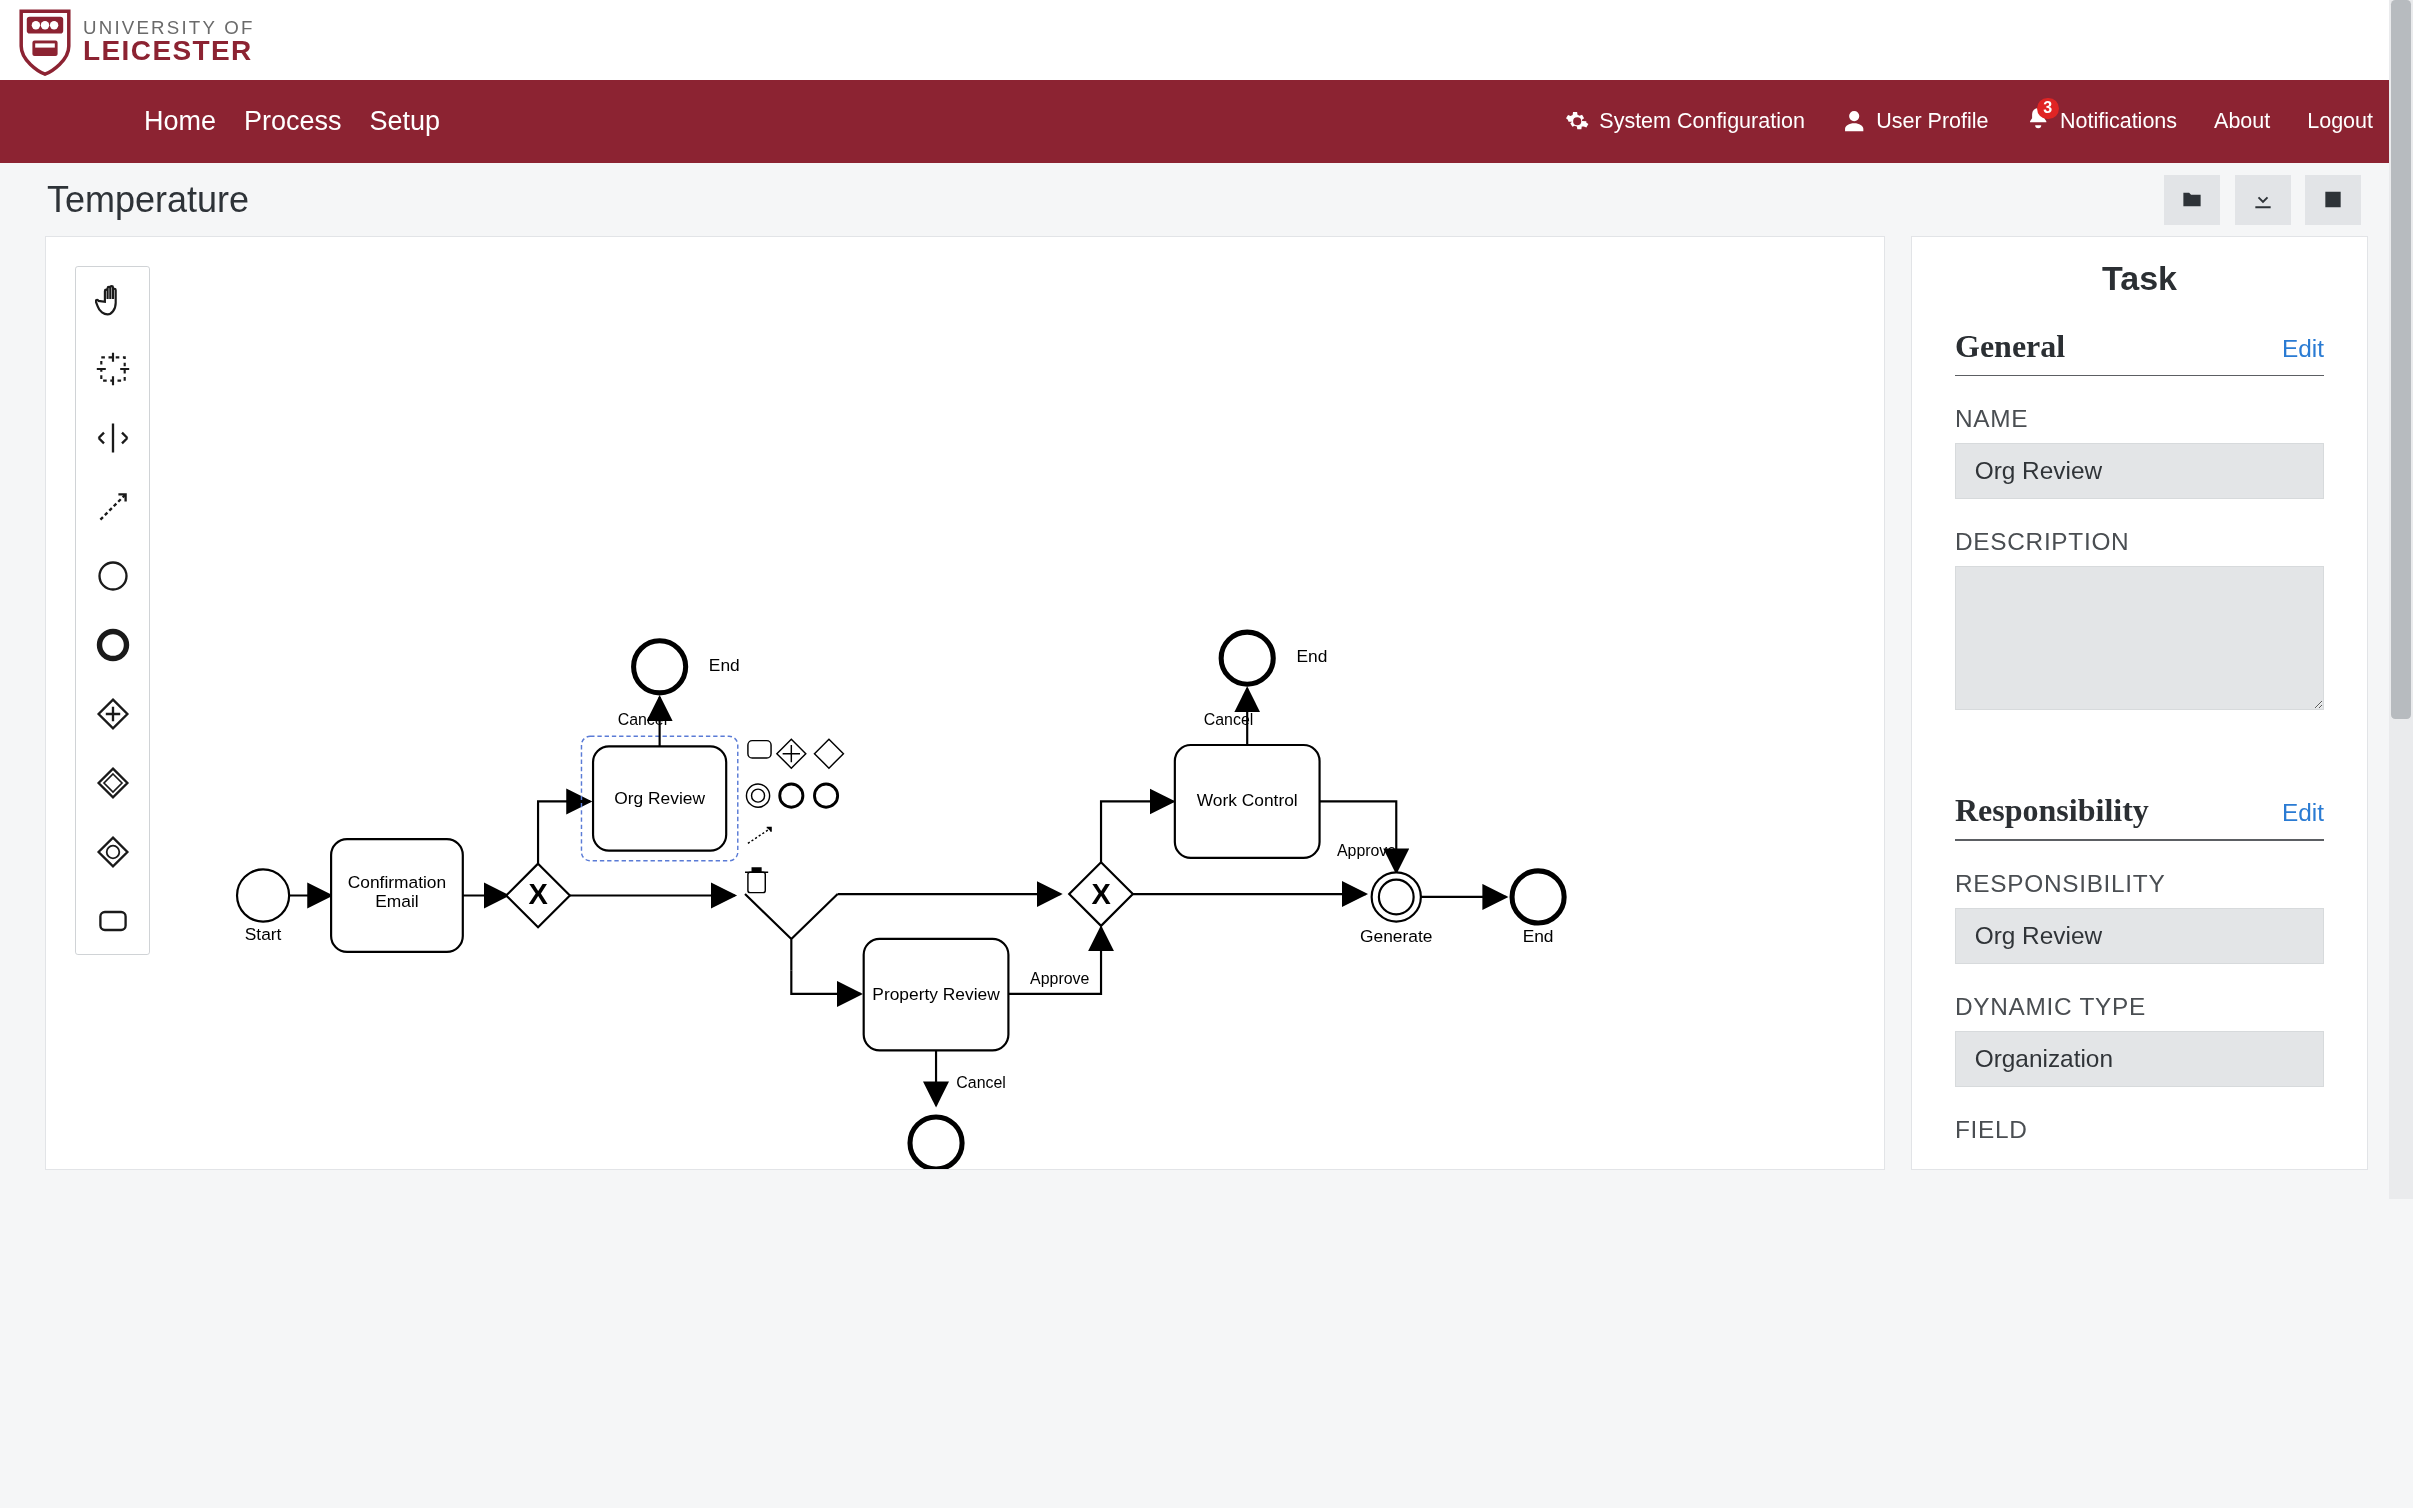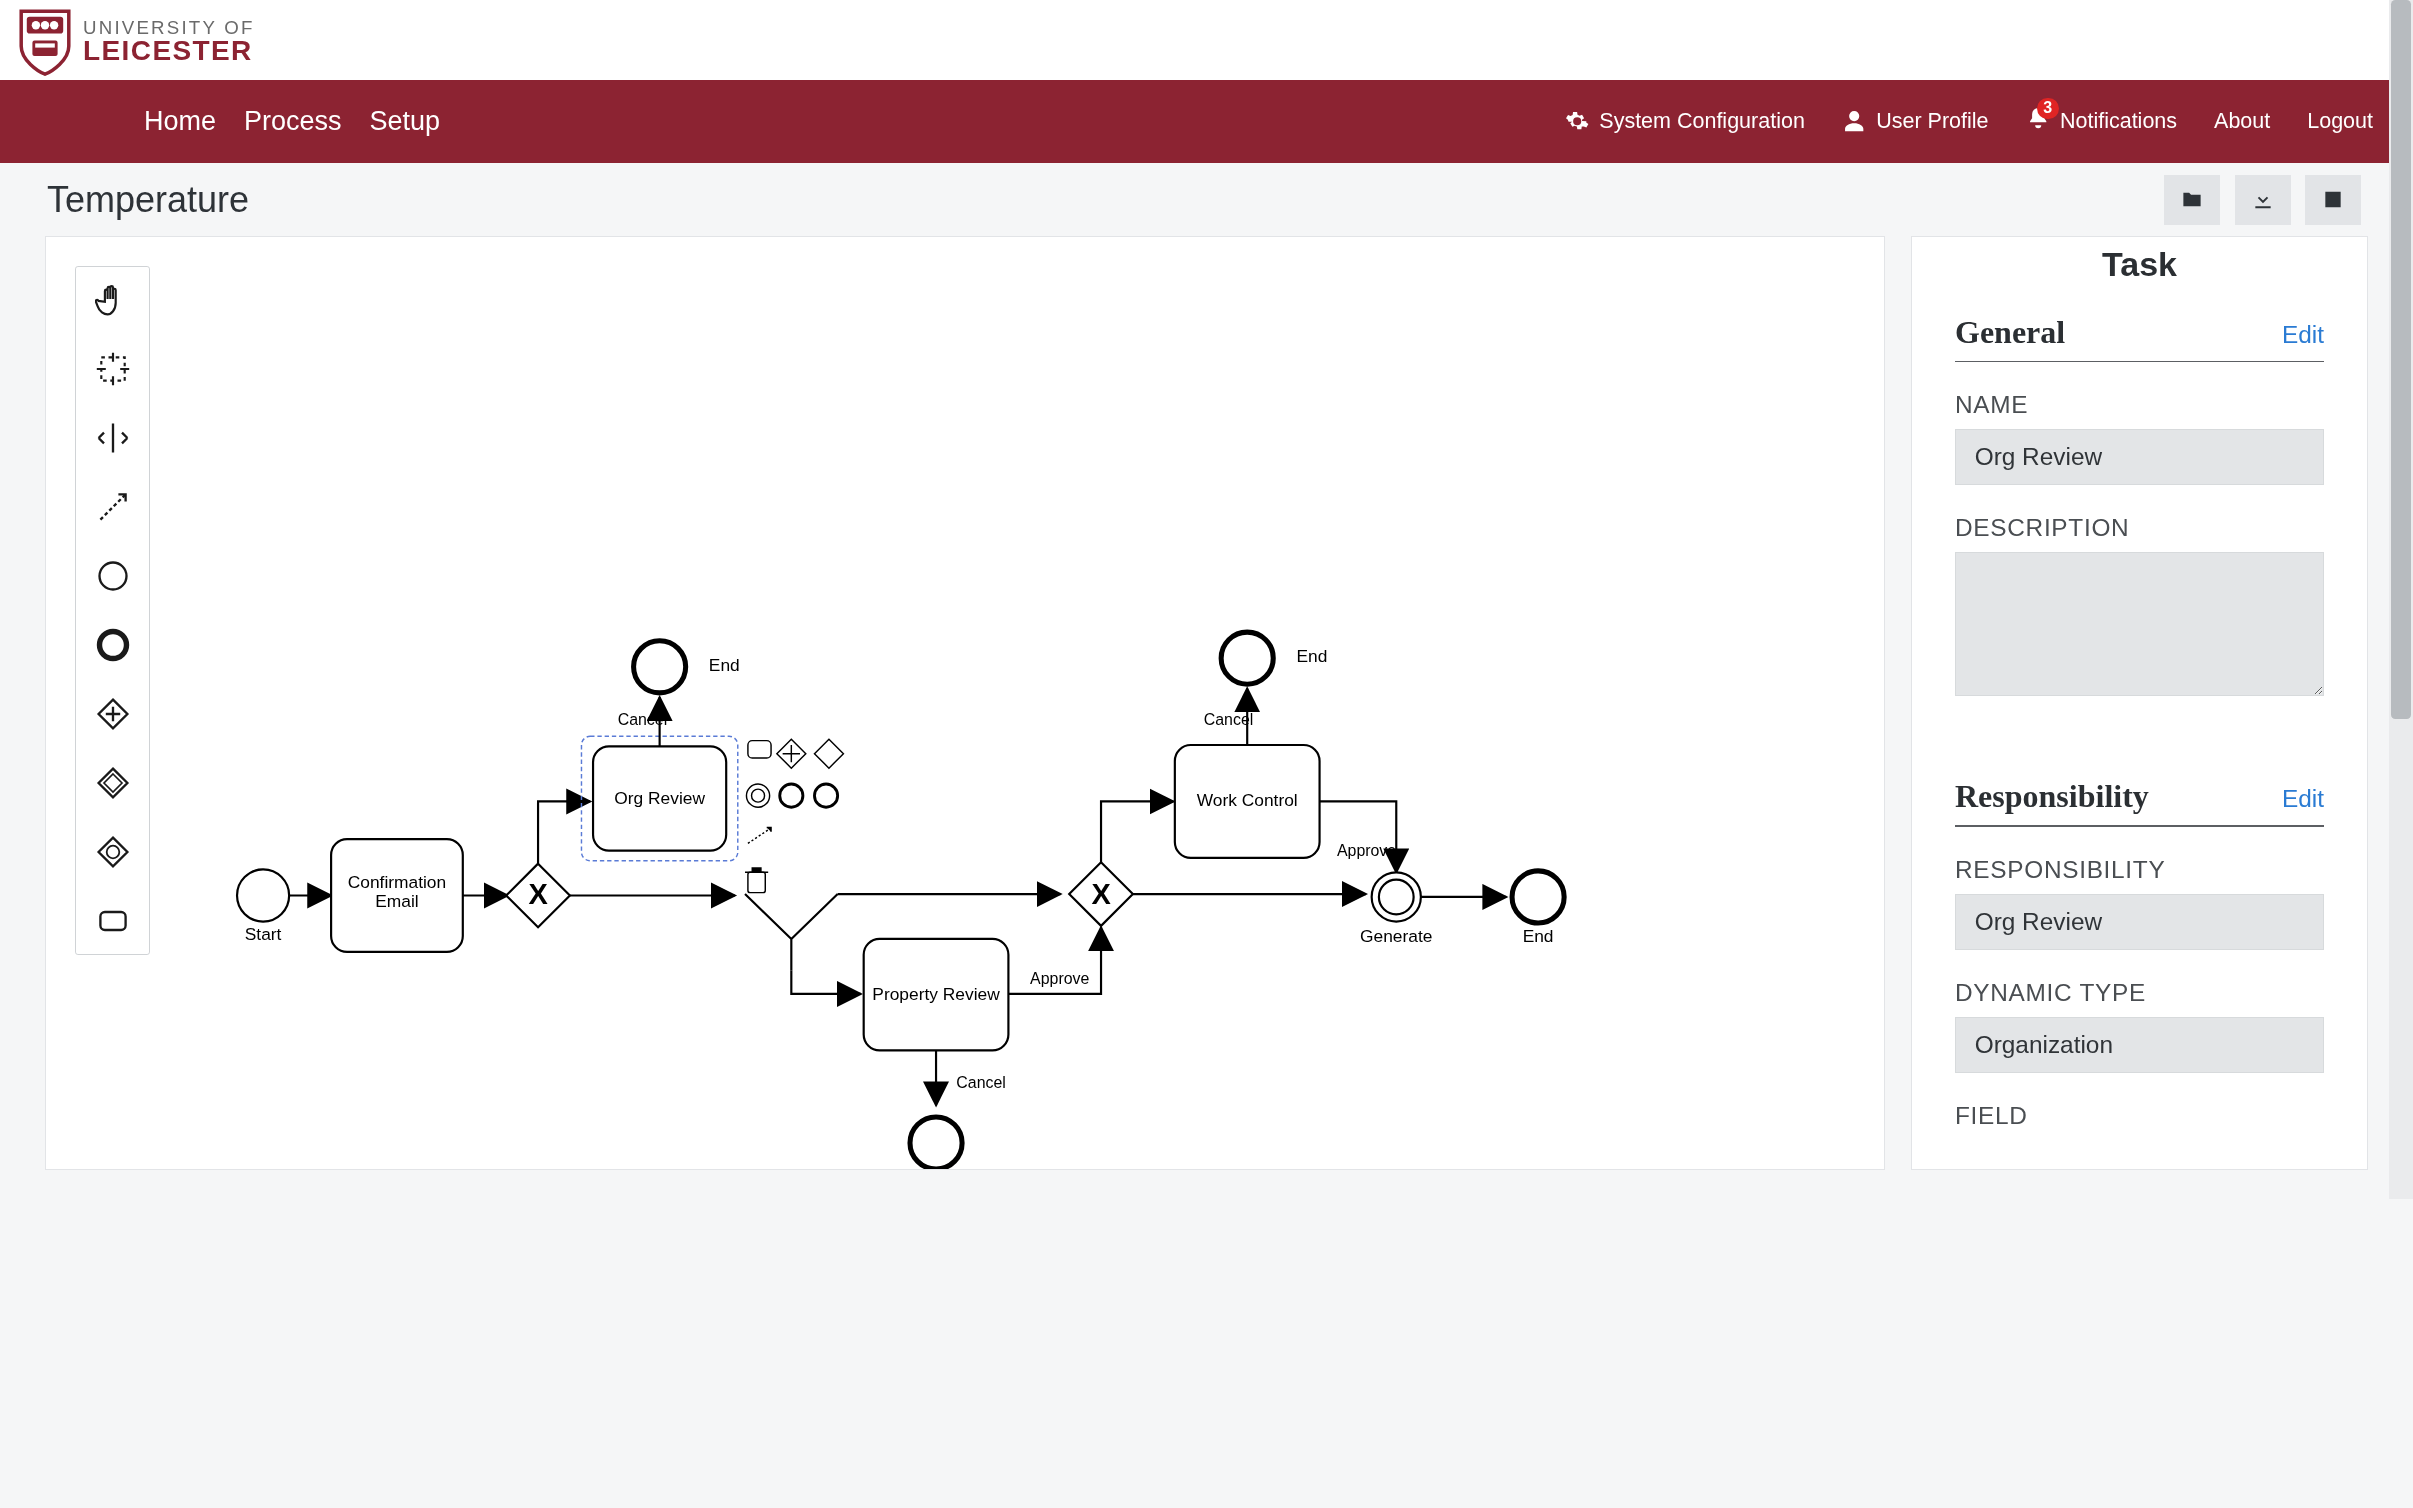--- a/index.html
+++ b/index.html
@@ -113,21 +113,21 @@
   .palette svg { width:36px; height:36px; stroke:#1a1a1a; fill:none; }
 
   
   .diagram { position:absolute; inset:0; }
 
   
   .inspector {
     flex: 0 0 457px;
     background:#fff;
     border:0.7px solid #e2e4e7;
-    padding: 8px 43px 43px 43px;
+    padding: 22px 43px 43px 43px;
     overflow:auto;
   }
   .inspector h1 { text-align:center; font-size:34px; font-weight:700; margin-bottom:30px; }
   .sect-head { display:flex; align-items:baseline; margin-bottom:4.3px;}
   .sect-head h3 { font-size:32px; font-weight:700; color:#2b2f33;font-family:Liberation Serif, serif; }
   .sect-head a { margin-left:auto; color:#2a7bd3; font-size:24.4px; cursor:pointer;}
   .sect-rule { height:1.4px; background:#5c5f63; margin:10px 0 29px 0;}
   .field-label { font-size:24.4px; letter-spacing:0.7px; color:#4a4e52; margin:29px 0 10px 0; }
   .ro {
     display:block; width:100%;

